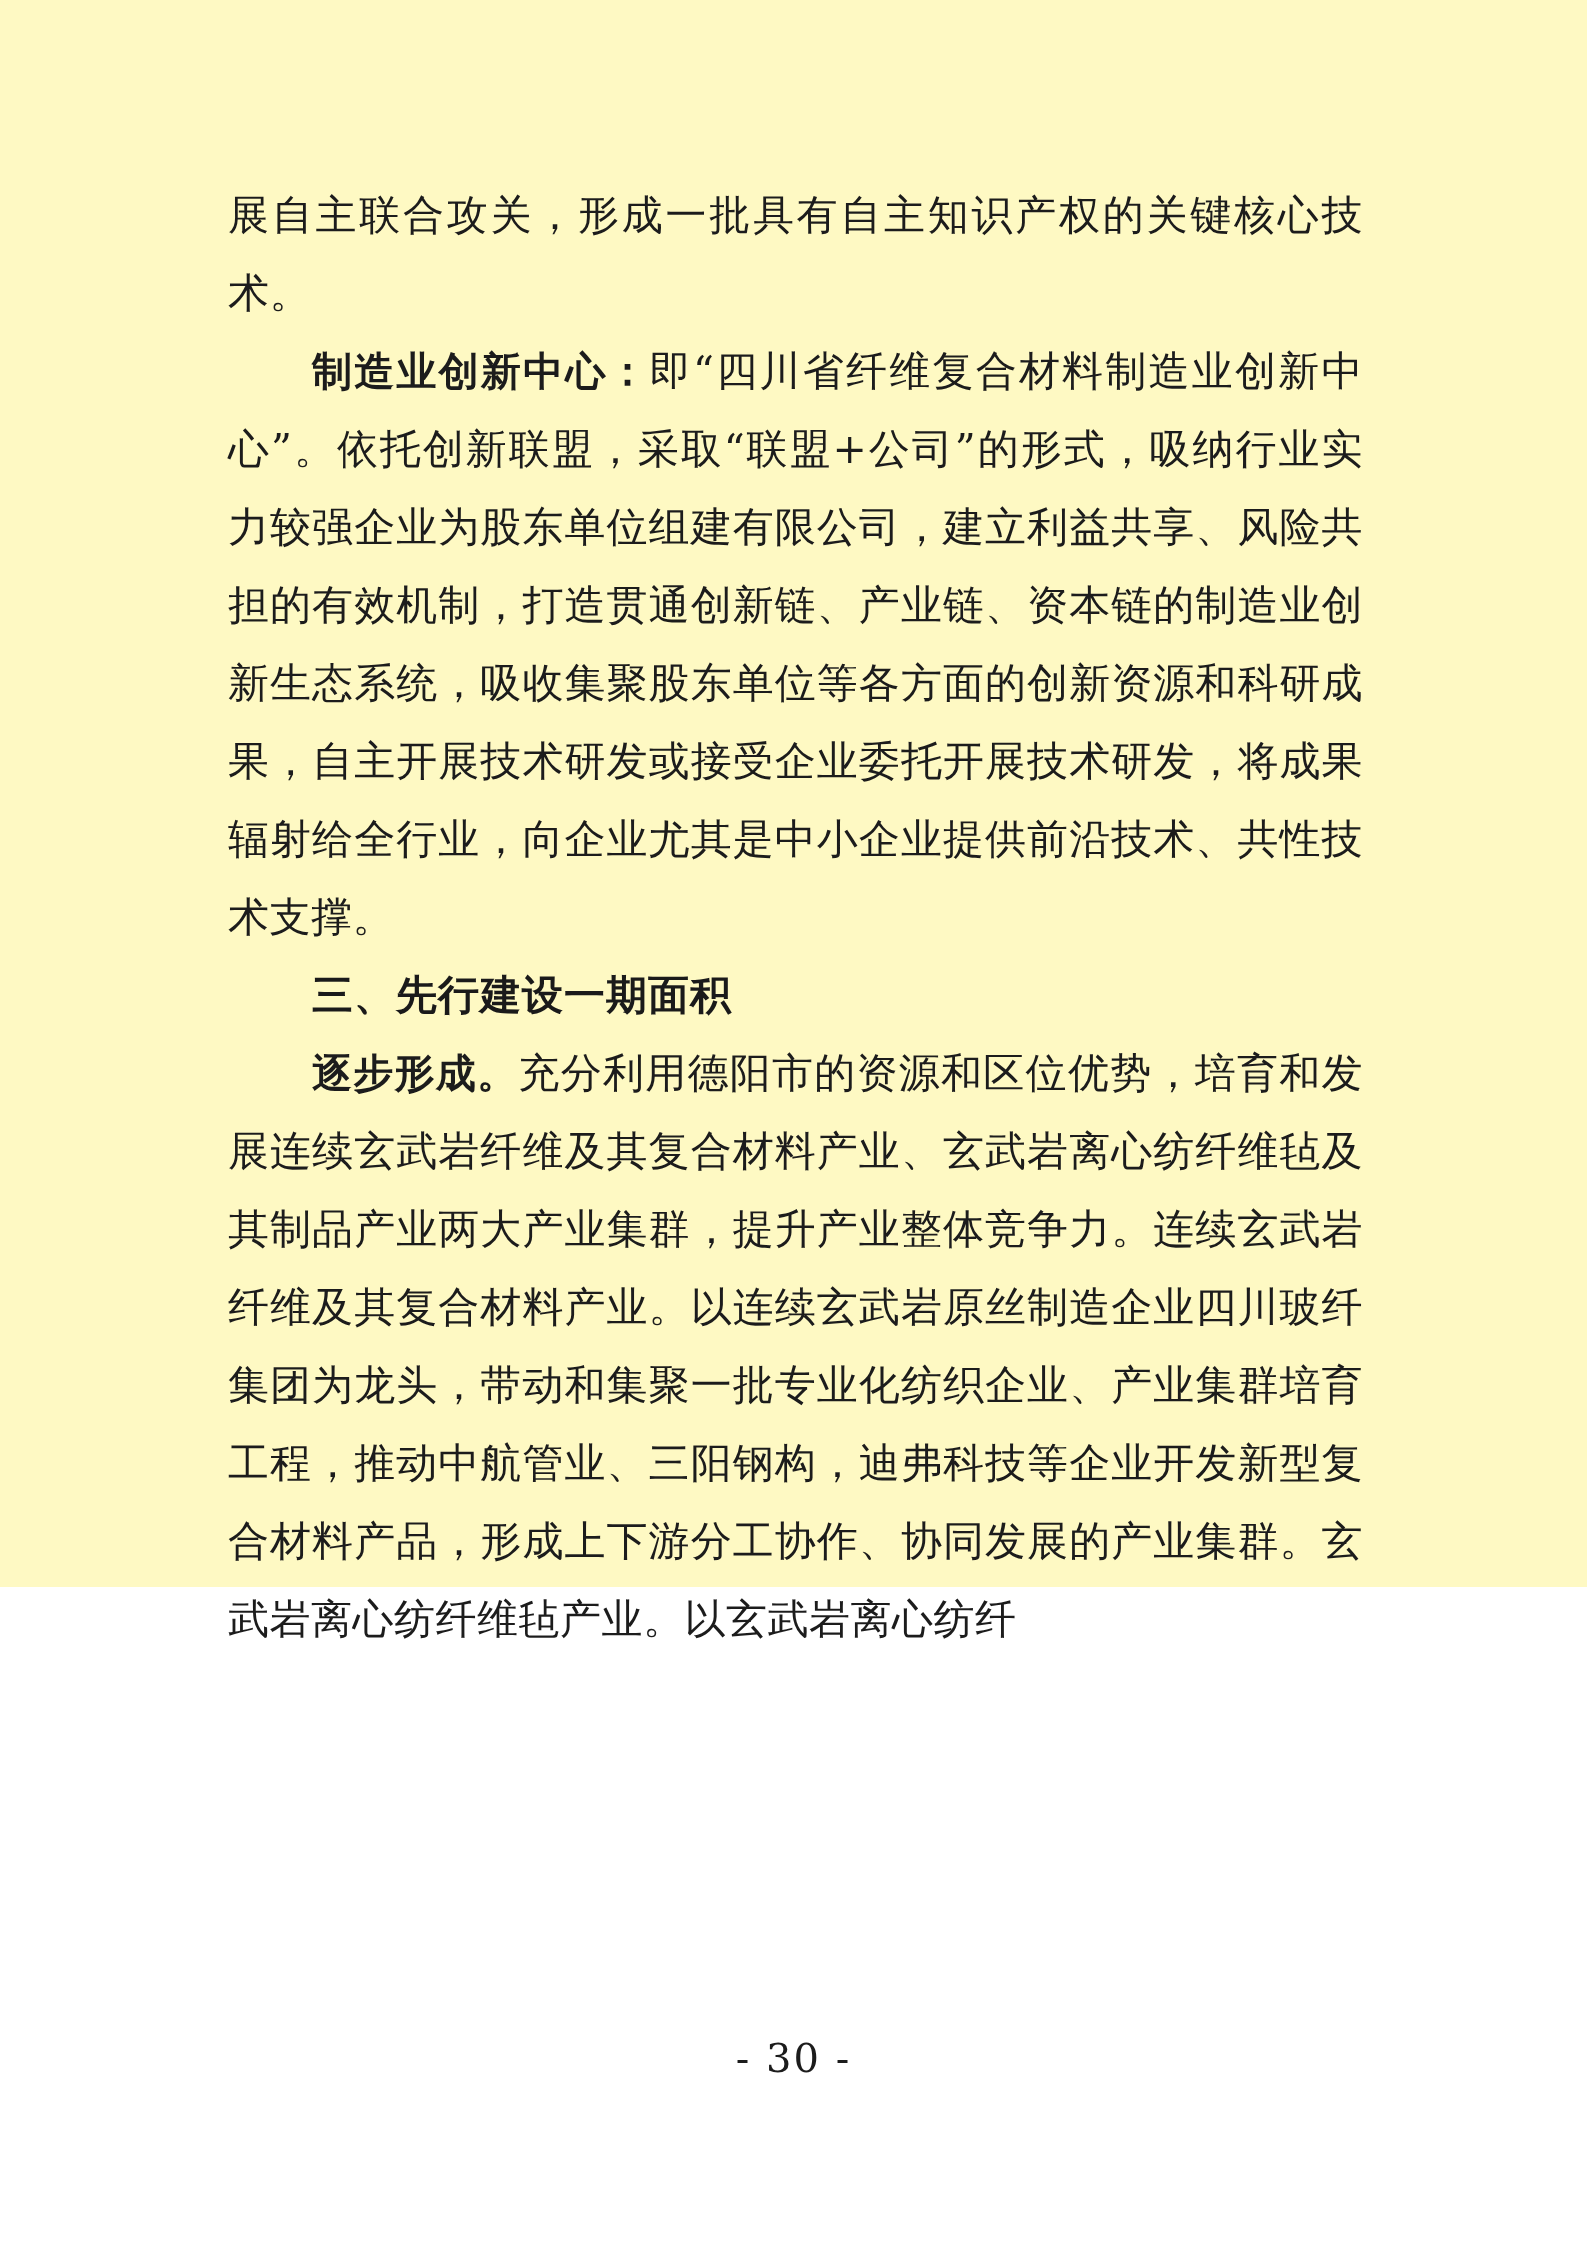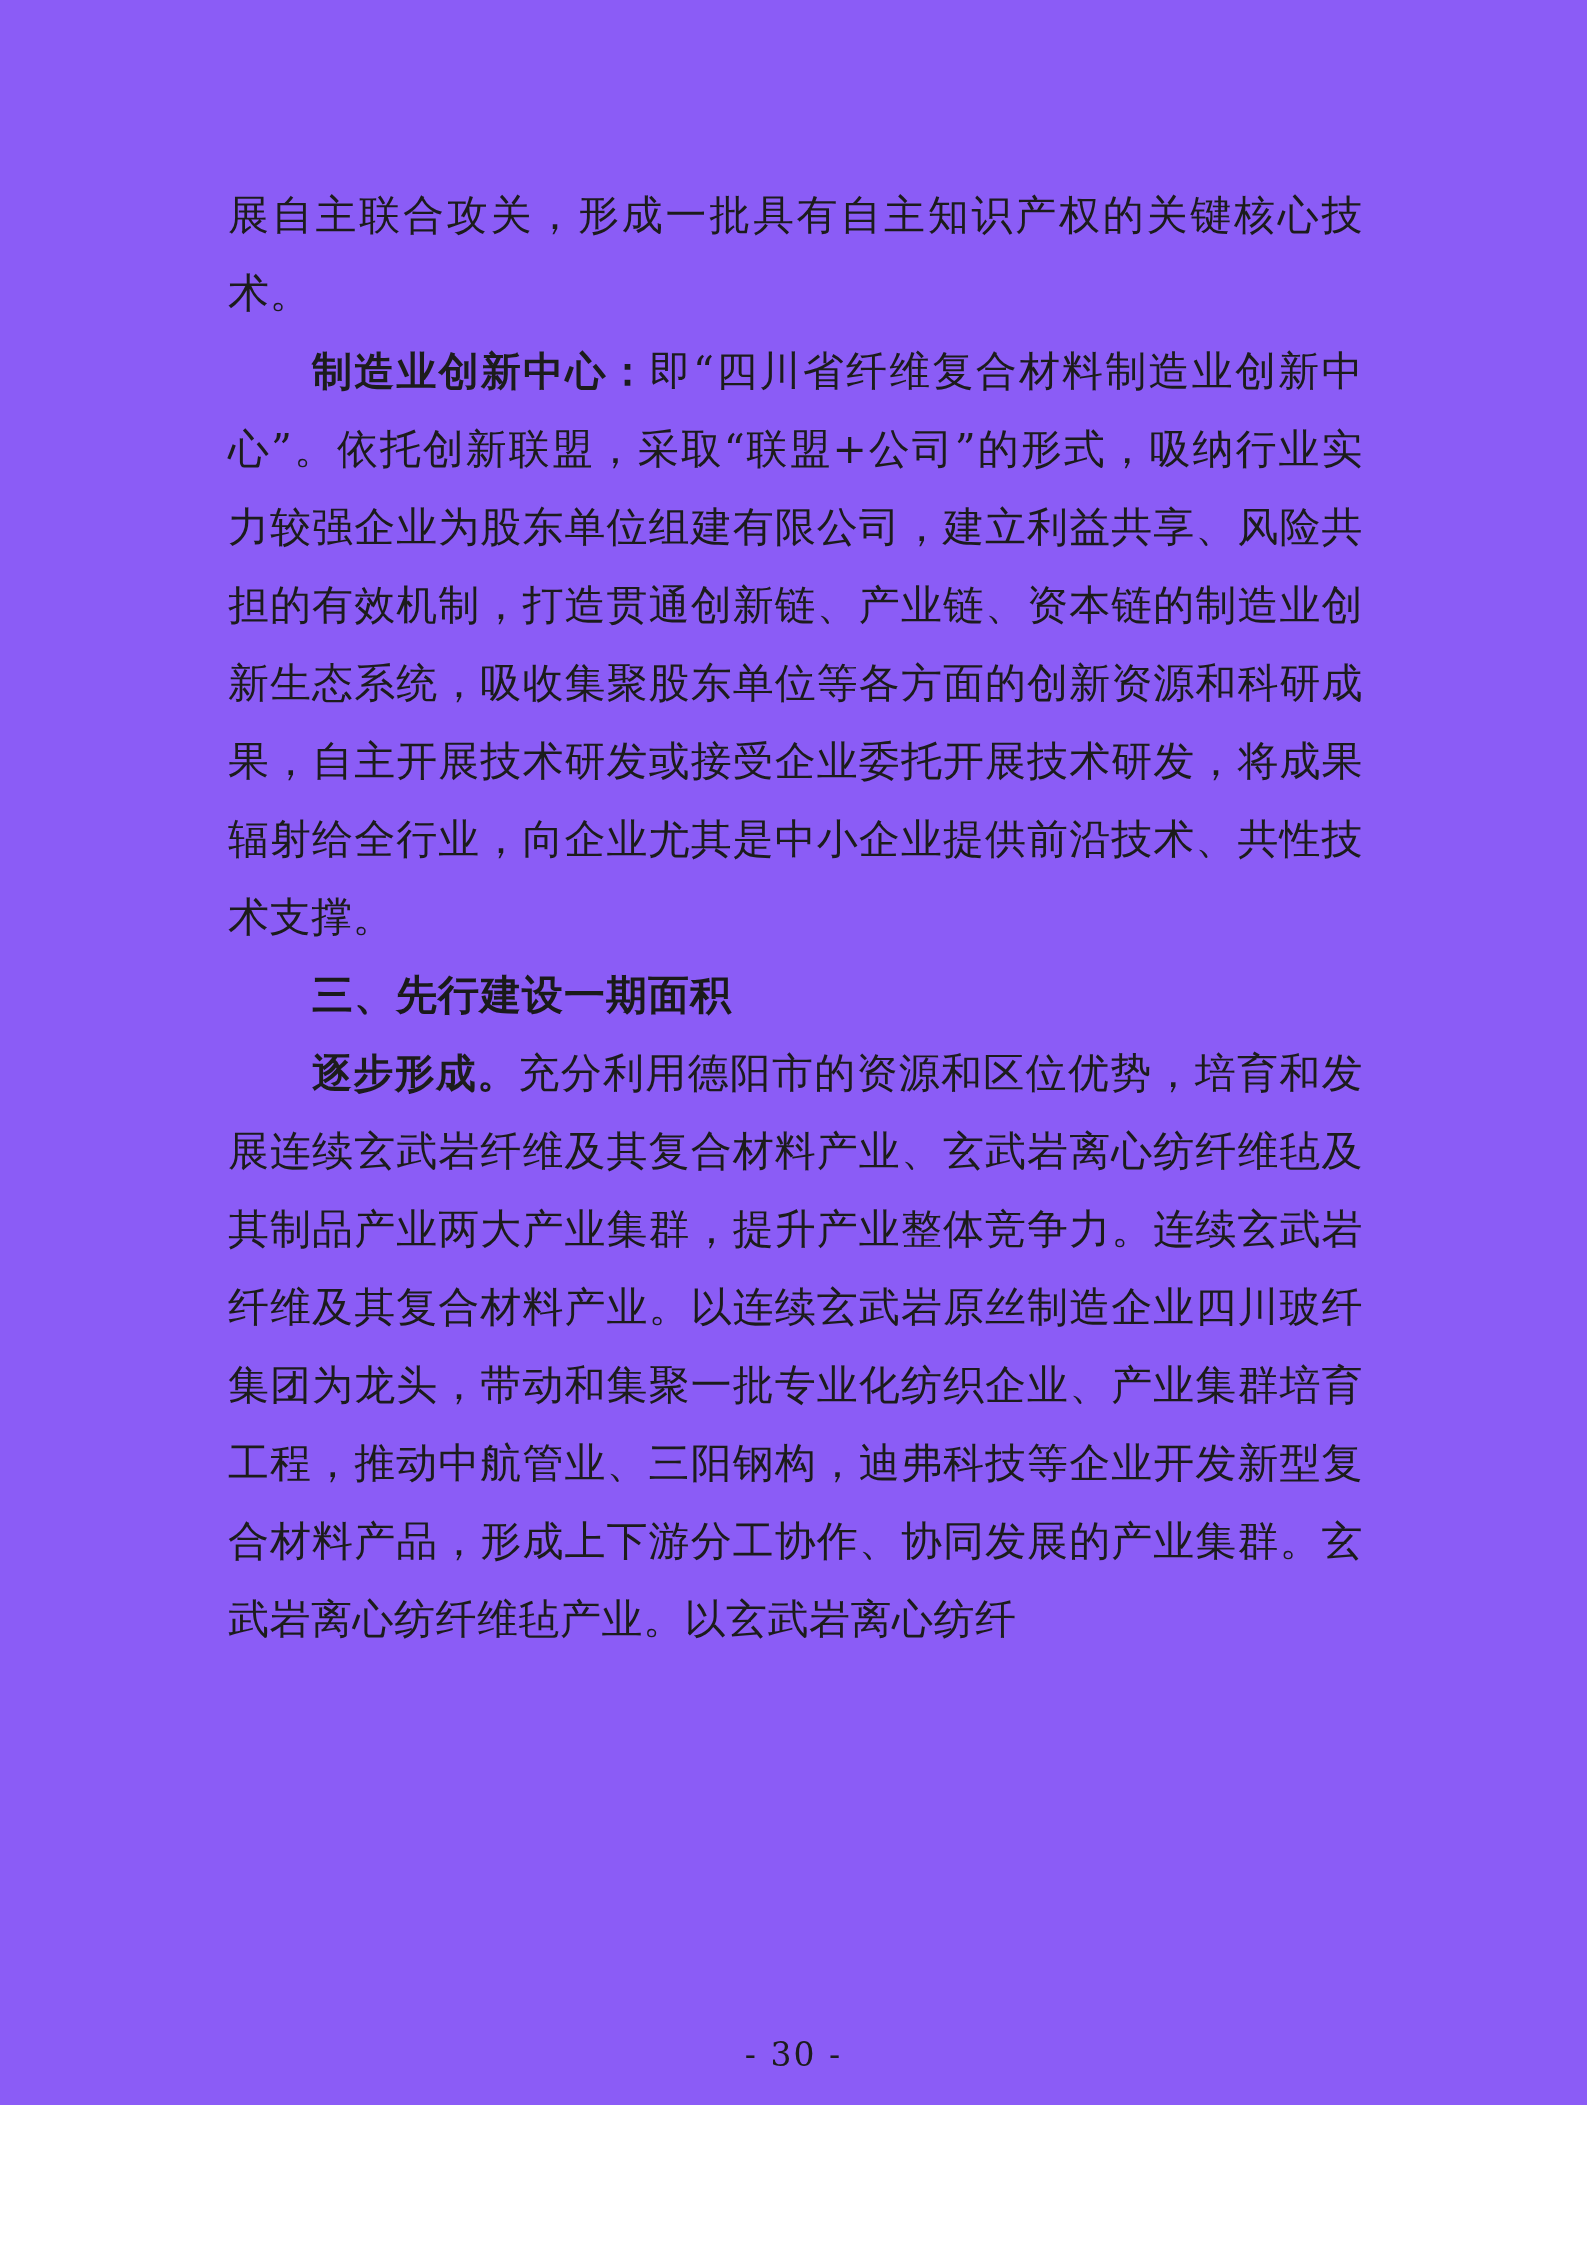--- a/index.html
+++ b/index.html
@@ -13,22 +13,22 @@
     font-family: "DejaVu Serif", "Liberation Serif", serif;
     color: #1a1a1a;
     position: relative;
     overflow: hidden;
   }
   .page {
     position: absolute;
     left: 0;
     top: 0;
     width: 1587px;
-    height: 2105px;
-    background: #8b5cf6;
+    height: 1587px;
+    background: #fef9c3;
   }
   .content {
     position: absolute;
     left: 228px;
     top: 176px;
     width: 1135px;
   }
   .para {
     font-size: 41px;
     line-height: 78px;
@@ -54,21 +54,21 @@
     font-family: "DejaVu Sans", "Liberation Sans", sans-serif;
     text-indent: 84px;
     letter-spacing: 1px;
   }
   .footer {
     position: absolute;
     left: 0;
     top: 2035px;
     width: 1587px;
     text-align: center;
-    font-size: 33px;
+    font-size: 40px;
     font-family: "DejaVu Serif", "Liberation Serif", serif;
     color: #1c1c1c;
     letter-spacing: 2px;
   }
 </style>
 </head>
 <body>
 
 <div class="page">
   <div class="content">

